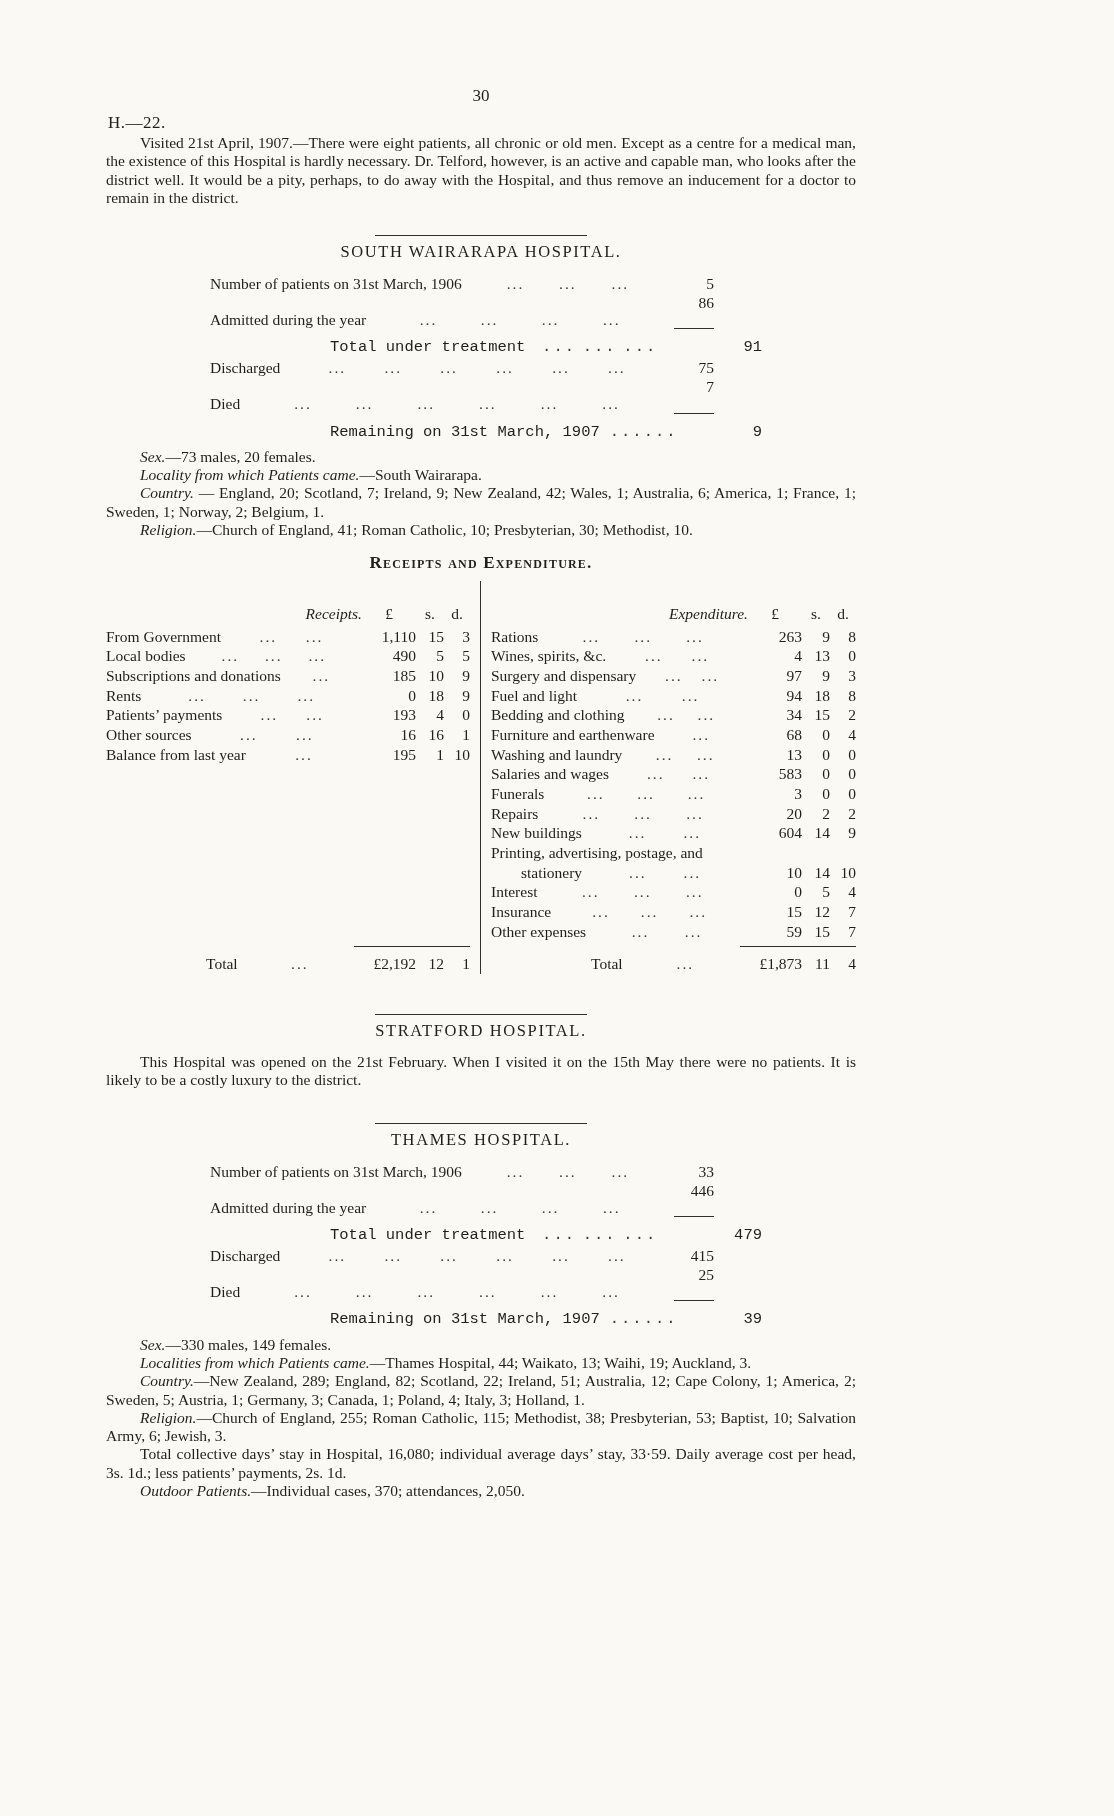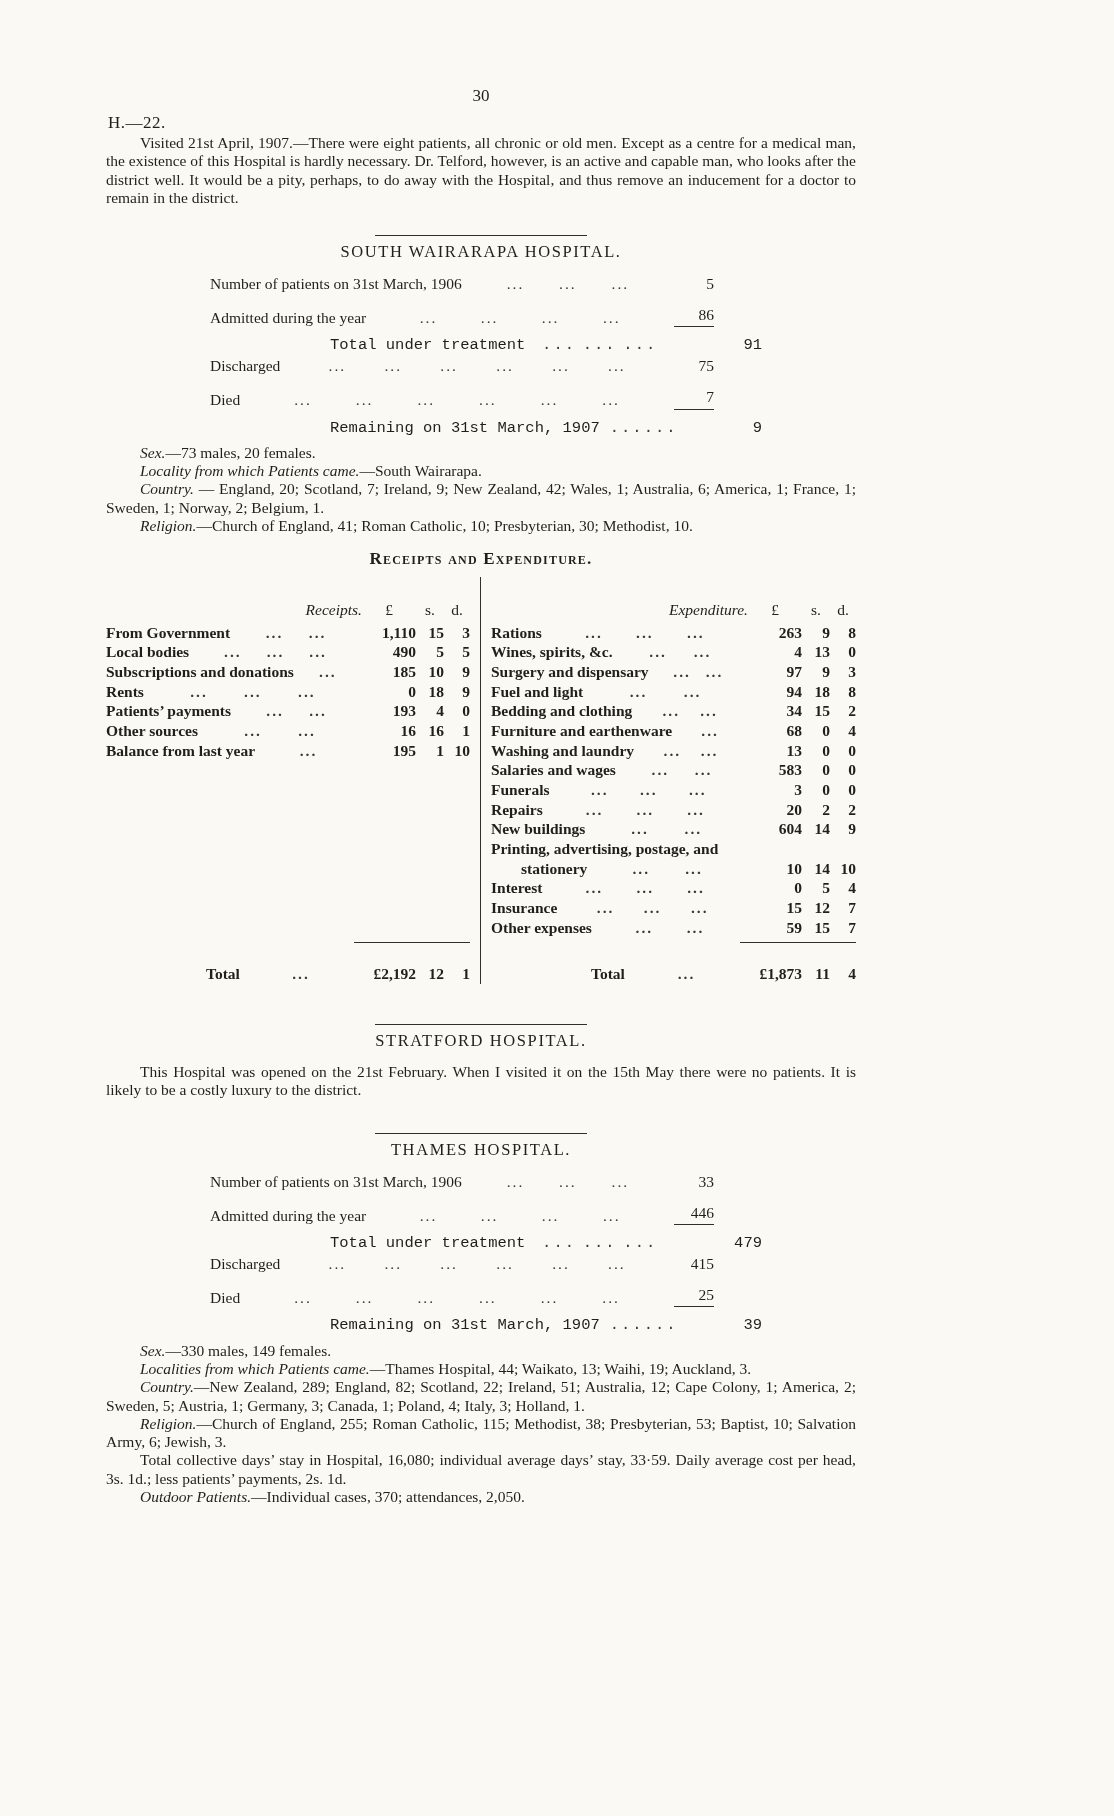--- a/index.html
+++ b/index.html
@@ -41,40 +41,40 @@
   
   .stats { margin: 2px 0 6px 104px; width: 552px; }
   .stat-row { display: flex; align-items: flex-end; line-height: 1.25; }
   .stat-row.gap { margin-top: 9px; font-family: Liberation Mono, monospace; }
   .stat-row.indent .stat-label { padding-left: 120px; }
   .stat-label { flex: none; white-space: nowrap; }
   .leaders { flex: 1; display: flex; justify-content: space-evenly; overflow: hidden; padding: 0 10px; color: #3c3933; }
   .dotg { letter-spacing: 2px; }
   .stat-c1 { flex: none; width: 40px; text-align: right; }
   .stat-c2 { flex: none; width: 48px; text-align: right; }
-  .stat-row.sum .stat-c1 { border-bottom: 1.2px solid #33302a; padding-bottom: 2px; margin-top: 12px; }
+  .stat-row.sum .stat-c1 { border-bottom: 1.2px solid #33302a; padding-bottom: 16px; }
 
   
   .fin-table { display: flex; width: 100%; margin-top: 4px; }
   .fin-left { width: 374px; padding-right: 10px; display: flex; flex-direction: column; }
   .fin-right { flex: 1; border-left: 1px solid #33302a; padding-left: 10px; display: flex; flex-direction: column; }
   .fin-head { display: flex; align-items: baseline; margin-bottom: 3px; }
   .fin-head .head-title { flex: 1; text-align: right; font-style: italic; margin-top: 24px; }
-  .fin-row { display: flex; align-items: baseline; line-height: 1.27; font-weight: bold; }
+  .fin-row { display: flex; align-items: baseline; line-height: 1.27; }
   .fin-label { flex: none; white-space: nowrap; }
   .fin-label.indent2 { padding-left: 30px; }
   .amt { flex: none; text-align: right; }
   .amt.l { width: 54px; }
   .amt.s { width: 28px; }
   .amt.d { width: 26px; }
   .fin-head .amt { text-align: center; }
   .fin-row.noamt .amt { width: 0; }
   .fin-spacer { flex: 1; }
   .total-rule { margin-left: auto; width: 116px; border-top: 1.2px solid #33302a; margin-top: 5px; }
-  .fin-row.total { margin-top: 21px; }
+  .fin-row.total { margin-top: 7px; }
   .fin-row.total .fin-label { padding-left: 100px; }
 </style>
 </head>
 <body>
 
 <div class="page">
 
   <div class="running-head">
     <span class="head-left">H.—22.</span>
     <span class="head-center">30</span>

